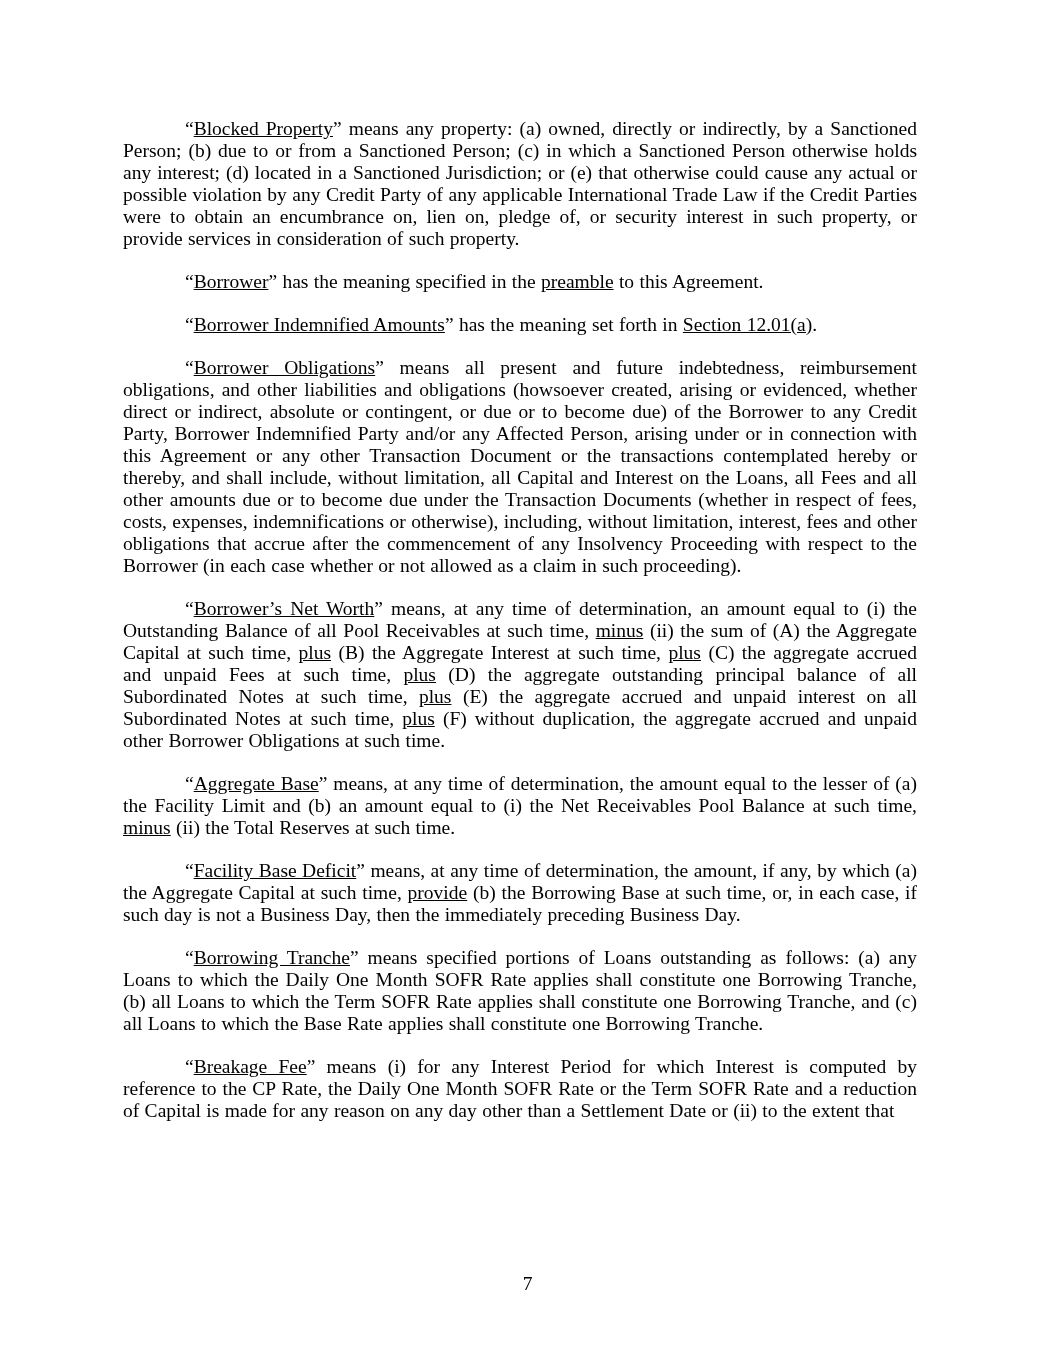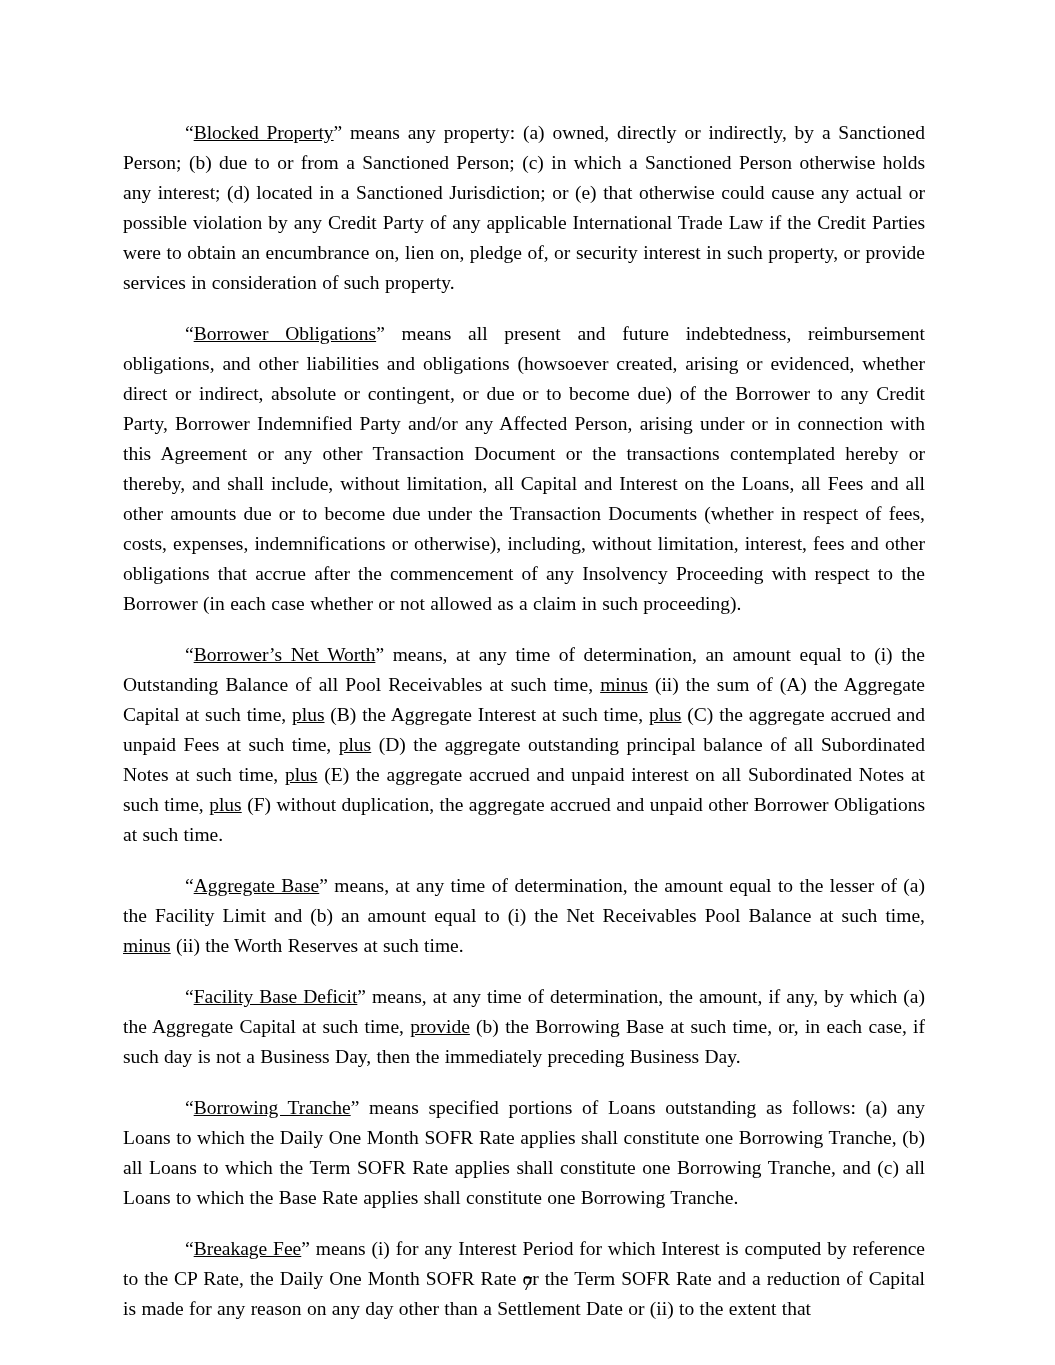--- a/index.html
+++ b/index.html
@@ -22,23 +22,23 @@
     background: #ffffff;
     overflow: hidden;
   }
   .content {
     position: absolute;
     left: 123px;
     top: 118px;
     width: 810px;
   }
   p.para {
-    margin: 0 8px 21px 0;
+    margin: 0 16px 21px 0;
     font-size: 19.5px;
-    line-height: 30px;
+    line-height: 22px;
     text-align: justify;
     text-indent: 62px;
     word-spacing: 0.5px;
   }
   .u {
     text-decoration: underline;
   }
   .page-number {
     position: absolute;
     left: 0;
@@ -48,21 +48,23 @@
     font-size: 19.5px;
     line-height: 23.7px;
   }
 </style>
 </head>
 <body>
 
 <div class="page">
   <div class="content" id="content">
       <p class="para"><span>“</span><span class="u">Blocked Property</span><span>” means any property: (a) owned, directly or indirectly, by a Sanctioned Person; (b) due to or from a Sanctioned Person; (c) in which a Sanctioned Person otherwise holds any interest; (d) located in a Sanctioned Jurisdiction; or (e) that otherwise could cause any actual or possible violation by any Credit Party of any applicable International Trade Law if the Credit Parties were to obtain an encumbrance on, lien on, pledge of, or security interest in such property, or provide services in consideration of such property.</span></p>
+      <p class="para"><span>“</span><span class="u">Borrower</span><span>” has the meaning specified in the </span><span class="u">preamble</span><span> to this Agreement.</span></p>
+      <p class="para"><span>“</span><span class="u">Borrower Indemnified Amounts</span><span>” has the meaning set forth in </span><span class="u">Section 12.01(a)</span><span>.</span></p>
       <p class="para"><span>“</span><span class="u">Borrower Obligations</span><span>” means all present and future indebtedness, reimbursement obligations, and other liabilities and obligations (howsoever created, arising or evidenced, whether direct or indirect, absolute or contingent, or due or to become due) of the Borrower to any Credit Party, Borrower Indemnified Party and/or any Affected Person, arising under or in connection with this Agreement or any other Transaction Document or the transactions contemplated hereby or thereby, and shall include, without limitation, all Capital and Interest on the Loans, all Fees and all other amounts due or to become due under the Transaction Documents (whether in respect of fees, costs, expenses, indemnifications or otherwise), including, without limitation, interest, fees and other obligations that accrue after the commencement of any Insolvency Proceeding with respect to the Borrower (in each case whether or not allowed as a claim in such proceeding).</span></p>
       <p class="para"><span>“</span><span class="u">Borrower’s Net Worth</span><span>” means, at any time of determination, an amount equal to (i) the Outstanding Balance of all Pool Receivables at such time, </span><span class="u">minus</span><span> (ii) the sum of (A) the Aggregate Capital at such time, </span><span class="u">plus</span><span> (B) the Aggregate Interest at such time, </span><span class="u">plus</span><span> (C) the aggregate accrued and unpaid Fees at such time, </span><span class="u">plus</span><span> (D) the aggregate outstanding principal balance of all Subordinated Notes at such time, </span><span class="u">plus</span><span> (E) the aggregate accrued and unpaid interest on all Subordinated Notes at such time, </span><span class="u">plus</span><span> (F) without duplication, the aggregate accrued and unpaid other Borrower Obligations at such time.</span></p>
-      <p class="para"><span>“</span><span class="u">Aggregate Base</span><span>” means, at any time of determination, the amount equal to the lesser of (a) the Facility Limit and (b) an amount equal to (i) the Net Receivables Pool Balance at such time, </span><span class="u">minus</span><span> (ii) the Worth Reserves at such time.</span></p>
+      <p class="para"><span>“</span><span class="u">Aggregate Base</span><span>” means, at any time of determination, the amount equal to the lesser of (a) the Facility Limit and (b) an amount equal to (i) the Net Receivables Pool Balance at such time, </span><span class="u">minus</span><span> (ii) the Total Reserves at such time.</span></p>
       <p class="para"><span>“</span><span class="u">Facility Base Deficit</span><span>” means, at any time of determination, the amount, if any, by which (a) the Aggregate Capital at such time, </span><span class="u">provide</span><span> (b) the Borrowing Base at such time, or, in each case, if such day is not a Business Day, then the immediately preceding Business Day.</span></p>
       <p class="para"><span>“</span><span class="u">Borrowing Tranche</span><span>” means specified portions of Loans outstanding as follows:  (a) any Loans to which the Daily One Month SOFR Rate applies shall constitute one Borrowing Tranche, (b) all Loans to which the Term SOFR Rate applies shall constitute one Borrowing Tranche, and (c) all Loans to which the Base Rate applies shall constitute one Borrowing Tranche.</span></p>
       <p class="para"><span>“</span><span class="u">Breakage Fee</span><span>” means (i) for any Interest Period for which Interest is computed by reference to the CP Rate, the Daily One Month SOFR Rate or the Term SOFR Rate and a reduction of Capital is made for any reason on any day other than a Settlement Date or (ii) to the extent that</span></p>
     </div>
   <div class="page-number">7</div>
 </div>
 
 </body></html>

